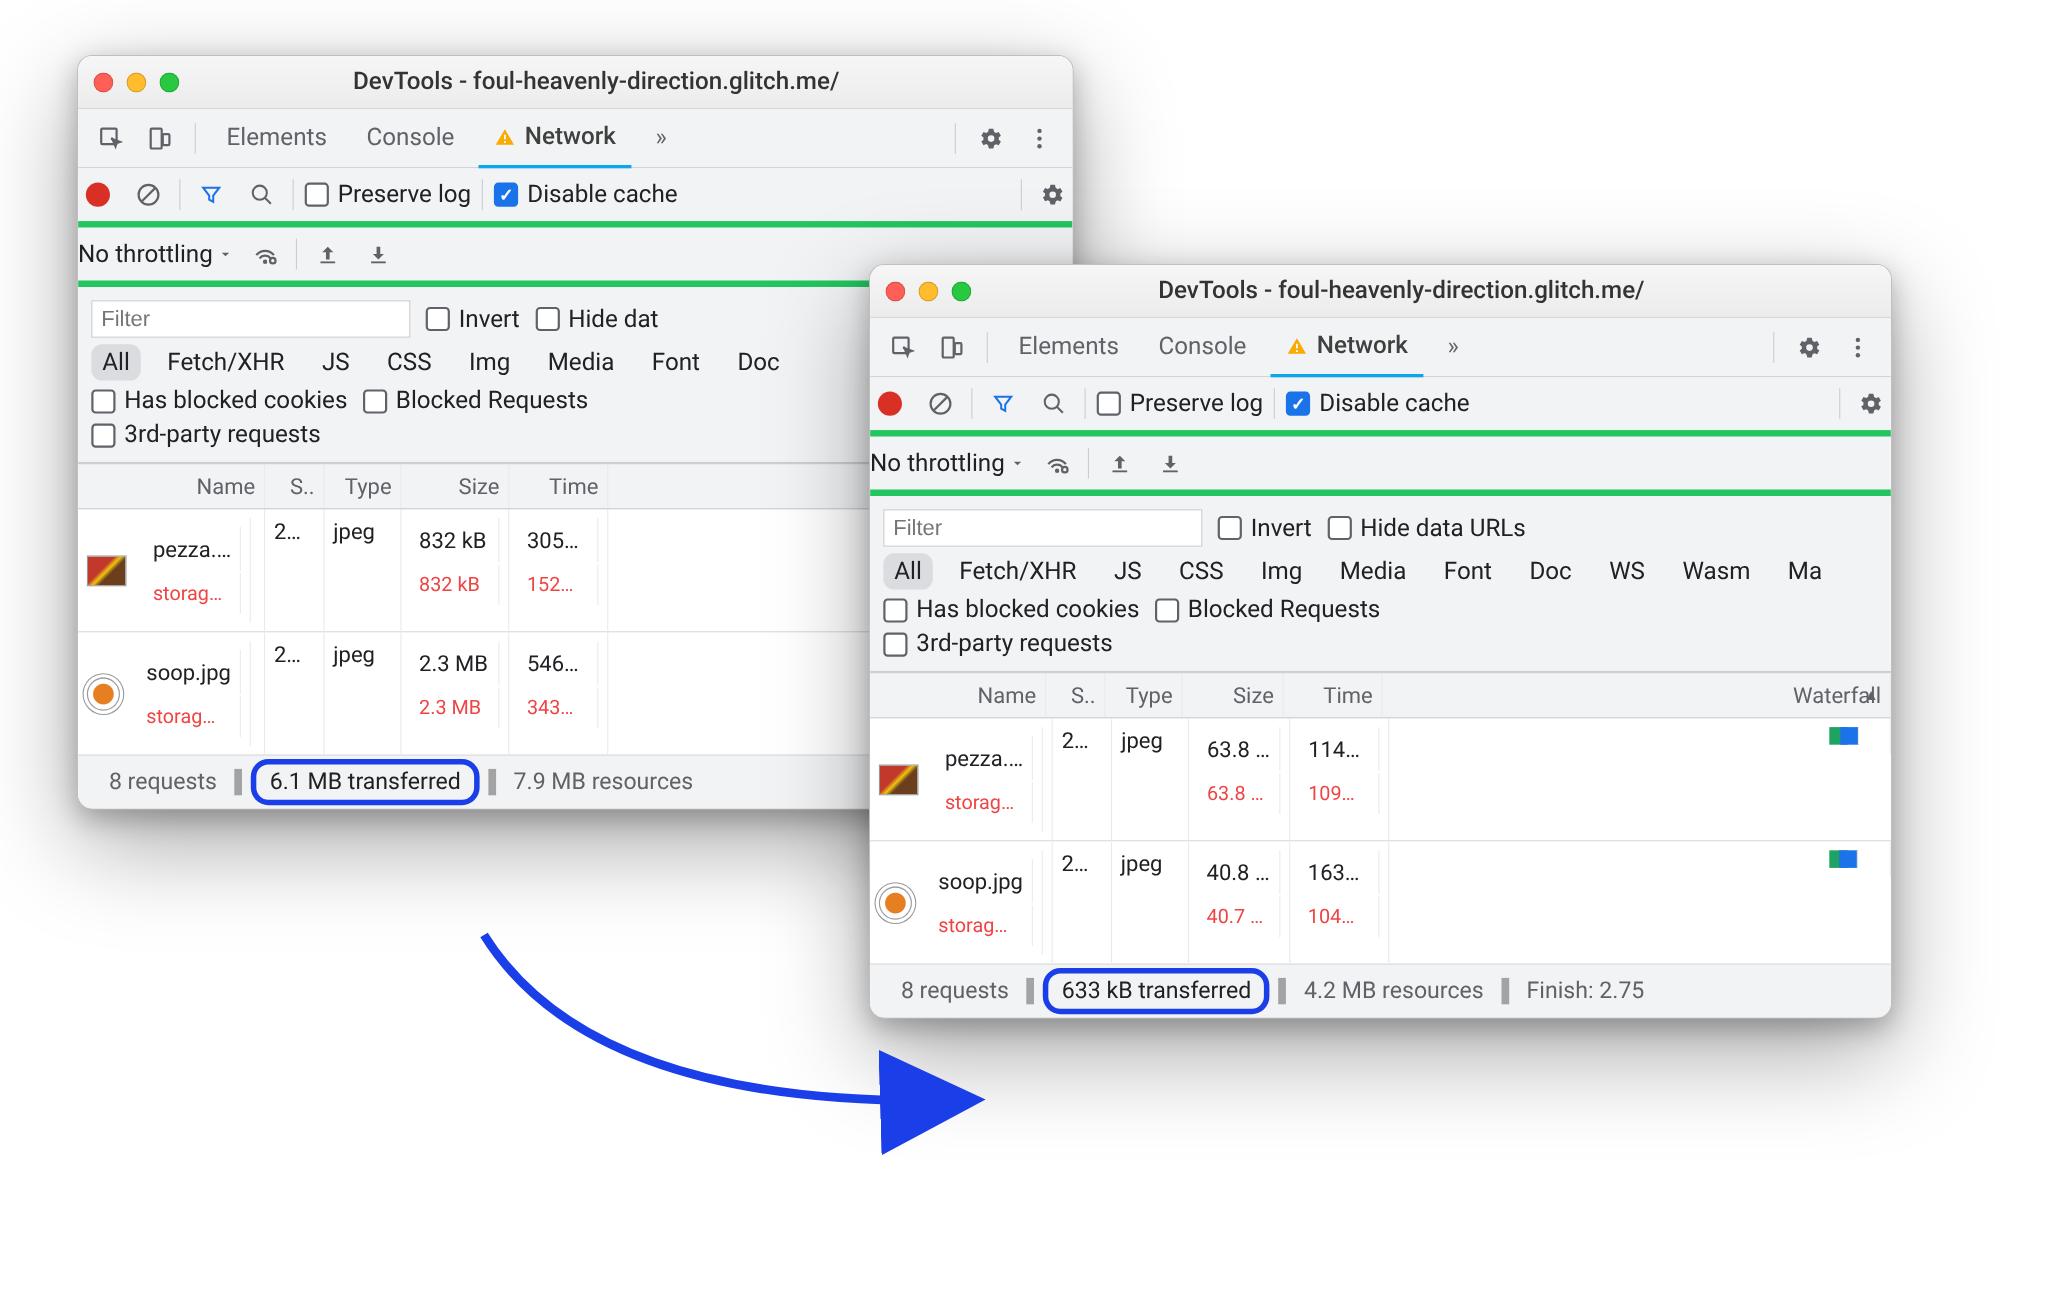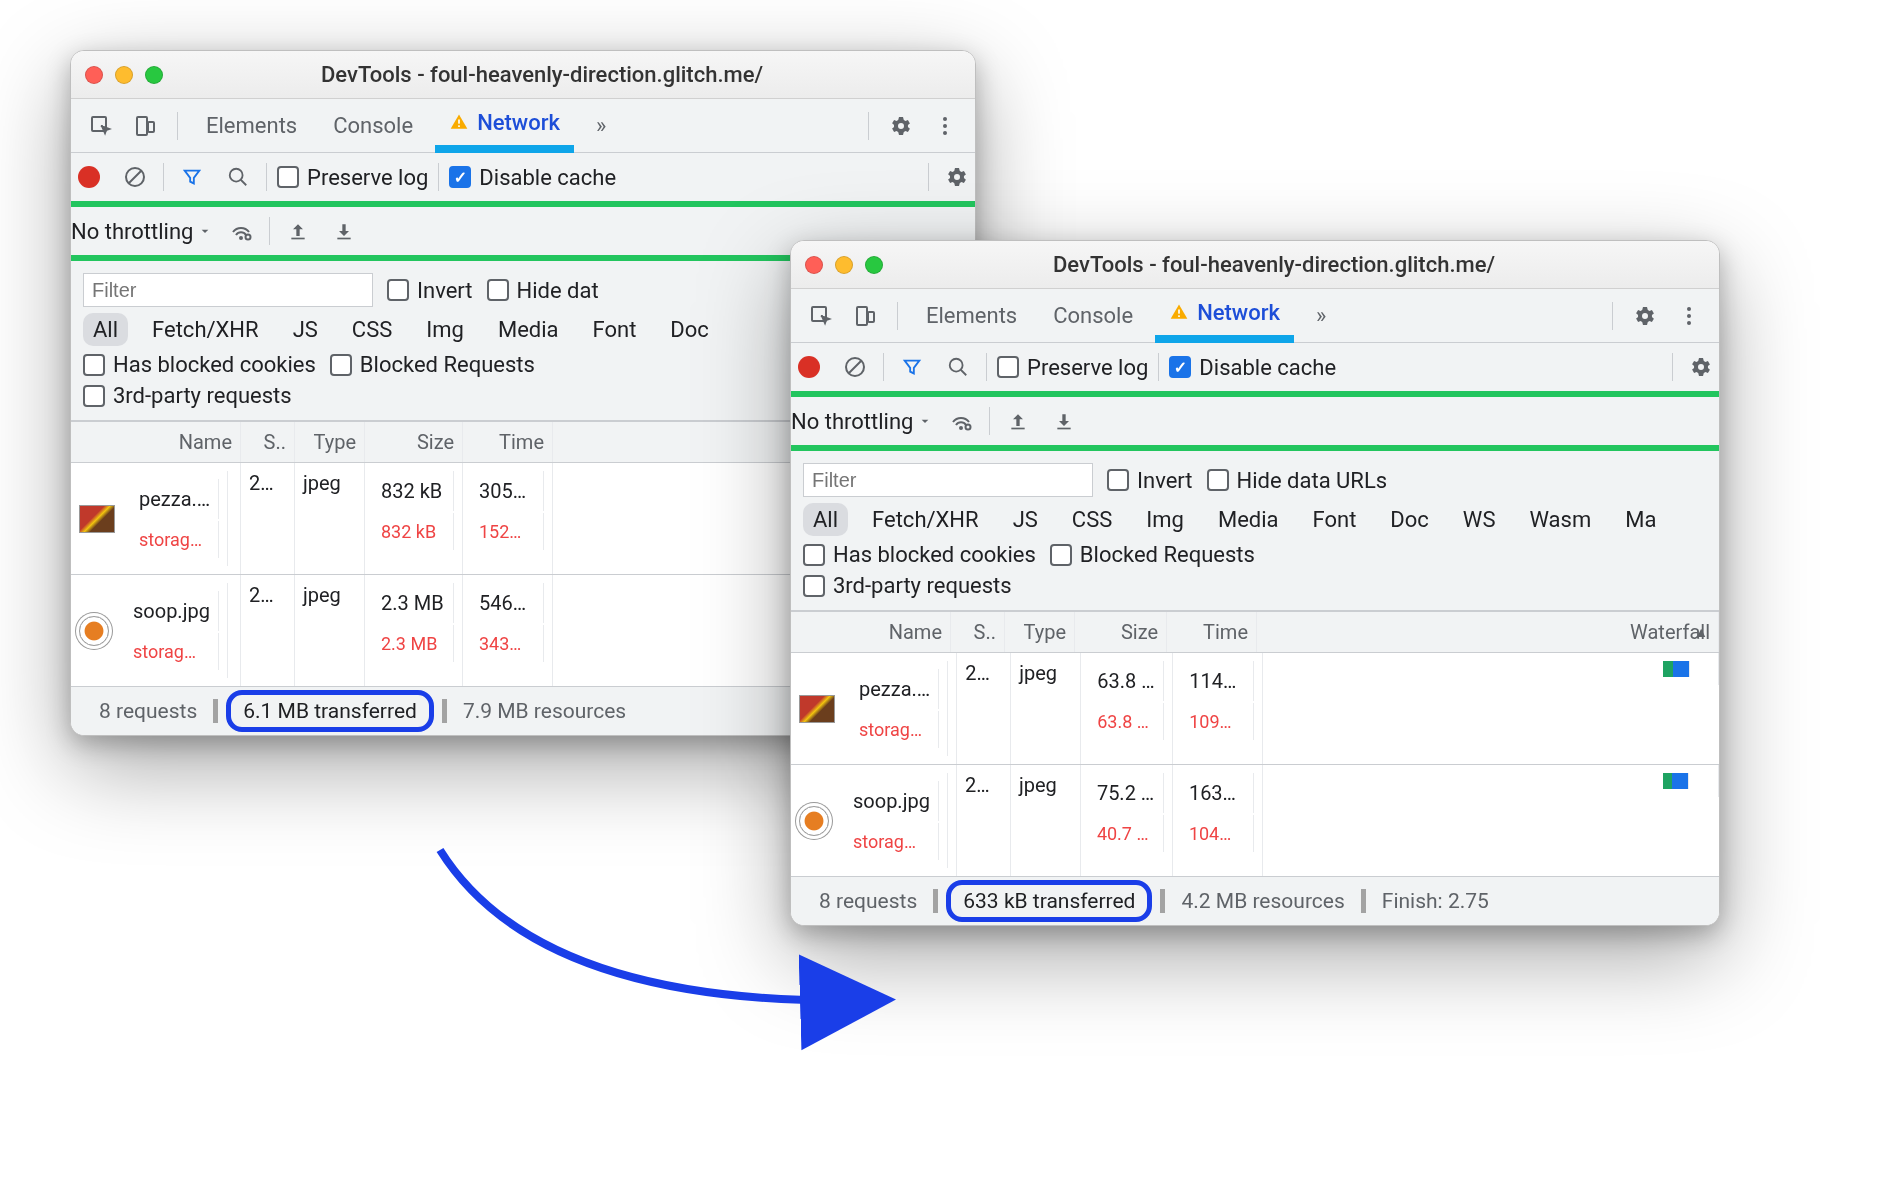--- a/index.html
+++ b/index.html
@@ -46,21 +46,21 @@
   }
   .iconbtn {
     width:36px; height:36px;
     display:flex; align-items:center; justify-content:center;
     border-radius:4px;
     color:#5f6368;
     cursor:pointer;
   }
   .tabstrip .sep { width:1px; height:28px; background:#cacdd1; margin:0 6px;}
   .tab { padding:0 14px; height:100%; display:flex; align-items:center; gap:8px; cursor:pointer;}
-  .tab.active { color:#1d4ed8; border-bottom:8px solid #0ea5e9; margin-bottom:-1px; font-weight:500;}
+  .tab.active { color:#404040; border-bottom:3px solid #0ea5e9; margin-bottom:-1px; font-weight:500;}
   .spacer { flex:1; }
   
   .toolbar {
     background:#f1f3f4;
     border-bottom:6px solid #22c55e;
     display:flex;
     align-items:center;
     padding:6px 0;
     gap:10px;
     font-size:22px;
@@ -84,21 +84,21 @@
   .grid div { padding:8px 8px; border-right:1px solid #e8eaed;}
   .w-head { background:#f1f3f4; font-weight:400; color:#5f6368; position:relative;text-align:right;}
   .w-head .sort { position:absolute; right:10px; top:50%; transform:translateY(-50%); font-size:14px; color:#5f6368;}
   .cell-name { display:flex; align-items:center; gap:8px;}
   .thumb { width:36px; height:28px; background:#ccc; border:1px solid #999; flex-shrink:0;}
   .thumb.pizza { background:linear-gradient(135deg,#c0392b 40%,#f1c40f 50%,#6b3e1d 60%);}
   .thumb.soup { background: radial-gradient(circle at 50% 50%, #e67e22 45%, #fff 50%); border-radius:50%; width:30px; height:30px; box-shadow:0 0 0 3px #fff, 0 0 0 4px #999;}
   .sub { color:#ef4444; font-size:18px; margin-top:2px;}
   
   .status { background:#f1f3f4; display:flex; align-items:center; font-size:21px; color:#5f6368; height:48px; padding:0 12px; gap:0;}
-  .status .seg { padding:0 16px; border-right:5px solid #a3a3a3; white-space:nowrap;}
+  .status .seg { padding:0 16px; border-right:7px solid #a3a3a3; white-space:nowrap;}
   .status .seg:last-child{border-right:none;}
   .highlight-box { border:5px solid #1a3ee8; border-radius:16px; padding:4px 12px; color:#202124;}
   
   .wf { position:relative; height:32px;}
   .wfbar { position:absolute; top:8px; height:16px; background:#1ea362;}
   .wfbar2{ position:absolute; top:8px; height:16px; background:#1a73e8;}
   
   .arrow-svg { position:absolute; pointer-events:none;}
   
   .c1{flex:0 0 170px;} .c2{flex:0 0 54px;} .c3{flex:0 0 70px;} .c4{flex:0 0 98px;} .c5{flex:0 0 90px;} .c6{flex:1;}
@@ -540,21 +540,21 @@
     <div class="c1 cell-name">
         <span class="thumb soup"></span>
         <div>
           <div>soop.jpg</div>
           <div class="sub">storag…</div>
         </div>
       </div>
     <div class="c2">2…</div>
     <div class="c3">jpeg</div>
     <div class="c4">
-        <div>75.2 …</div>
+        <div>40.8 …</div>
         <div class="sub">40.7 …</div>
       </div>
     <div class="c5">
         <div>163…</div>
         <div class="sub">104…</div>
       </div>
     <div class="c6 wf">
         <div class="wfbar" style="left:88%;width:8px;"></div>
         <div class="wfbar2" style="left:90%;width:6px;"></div>
       </div>

